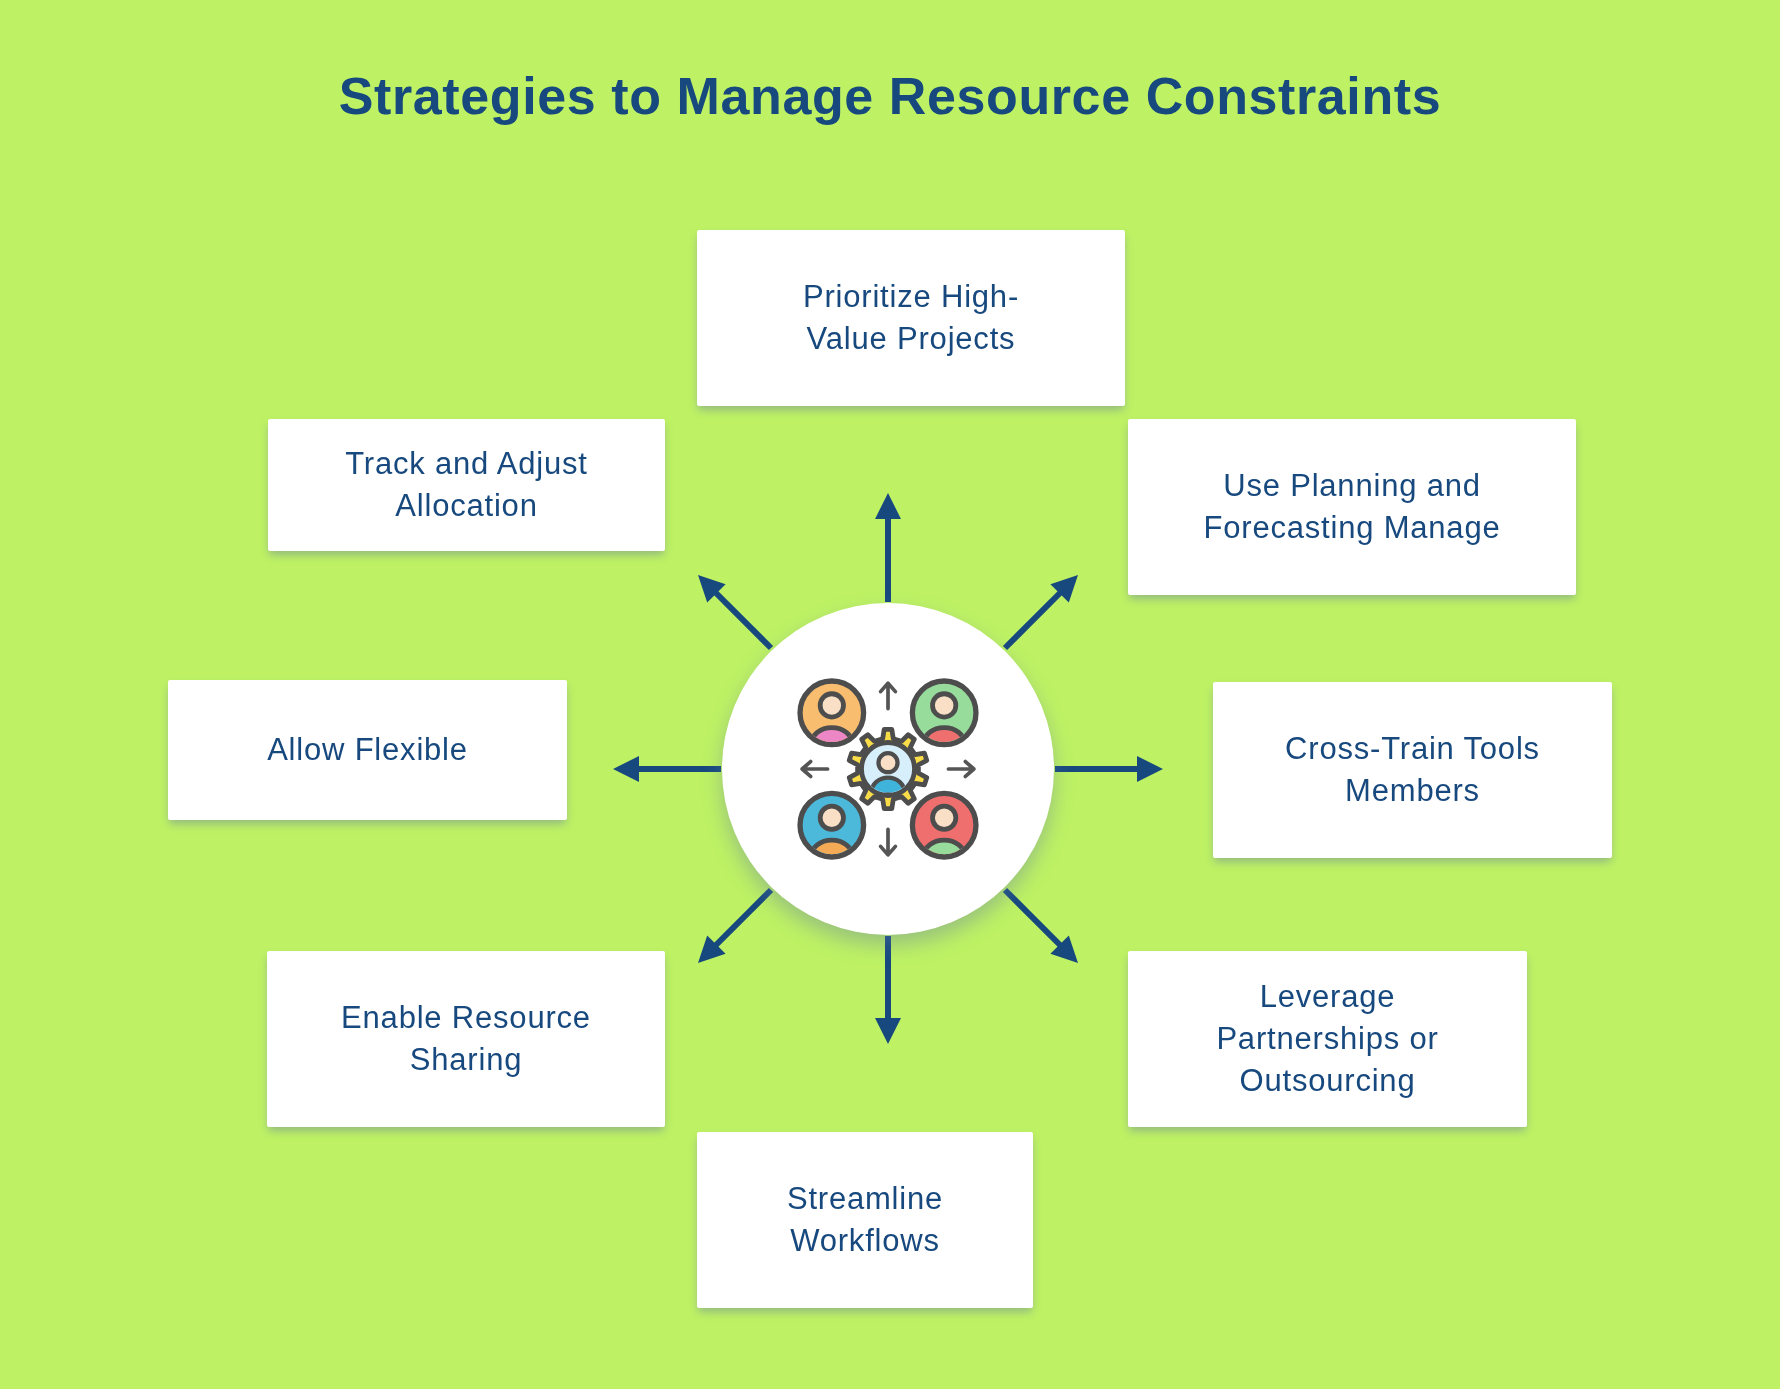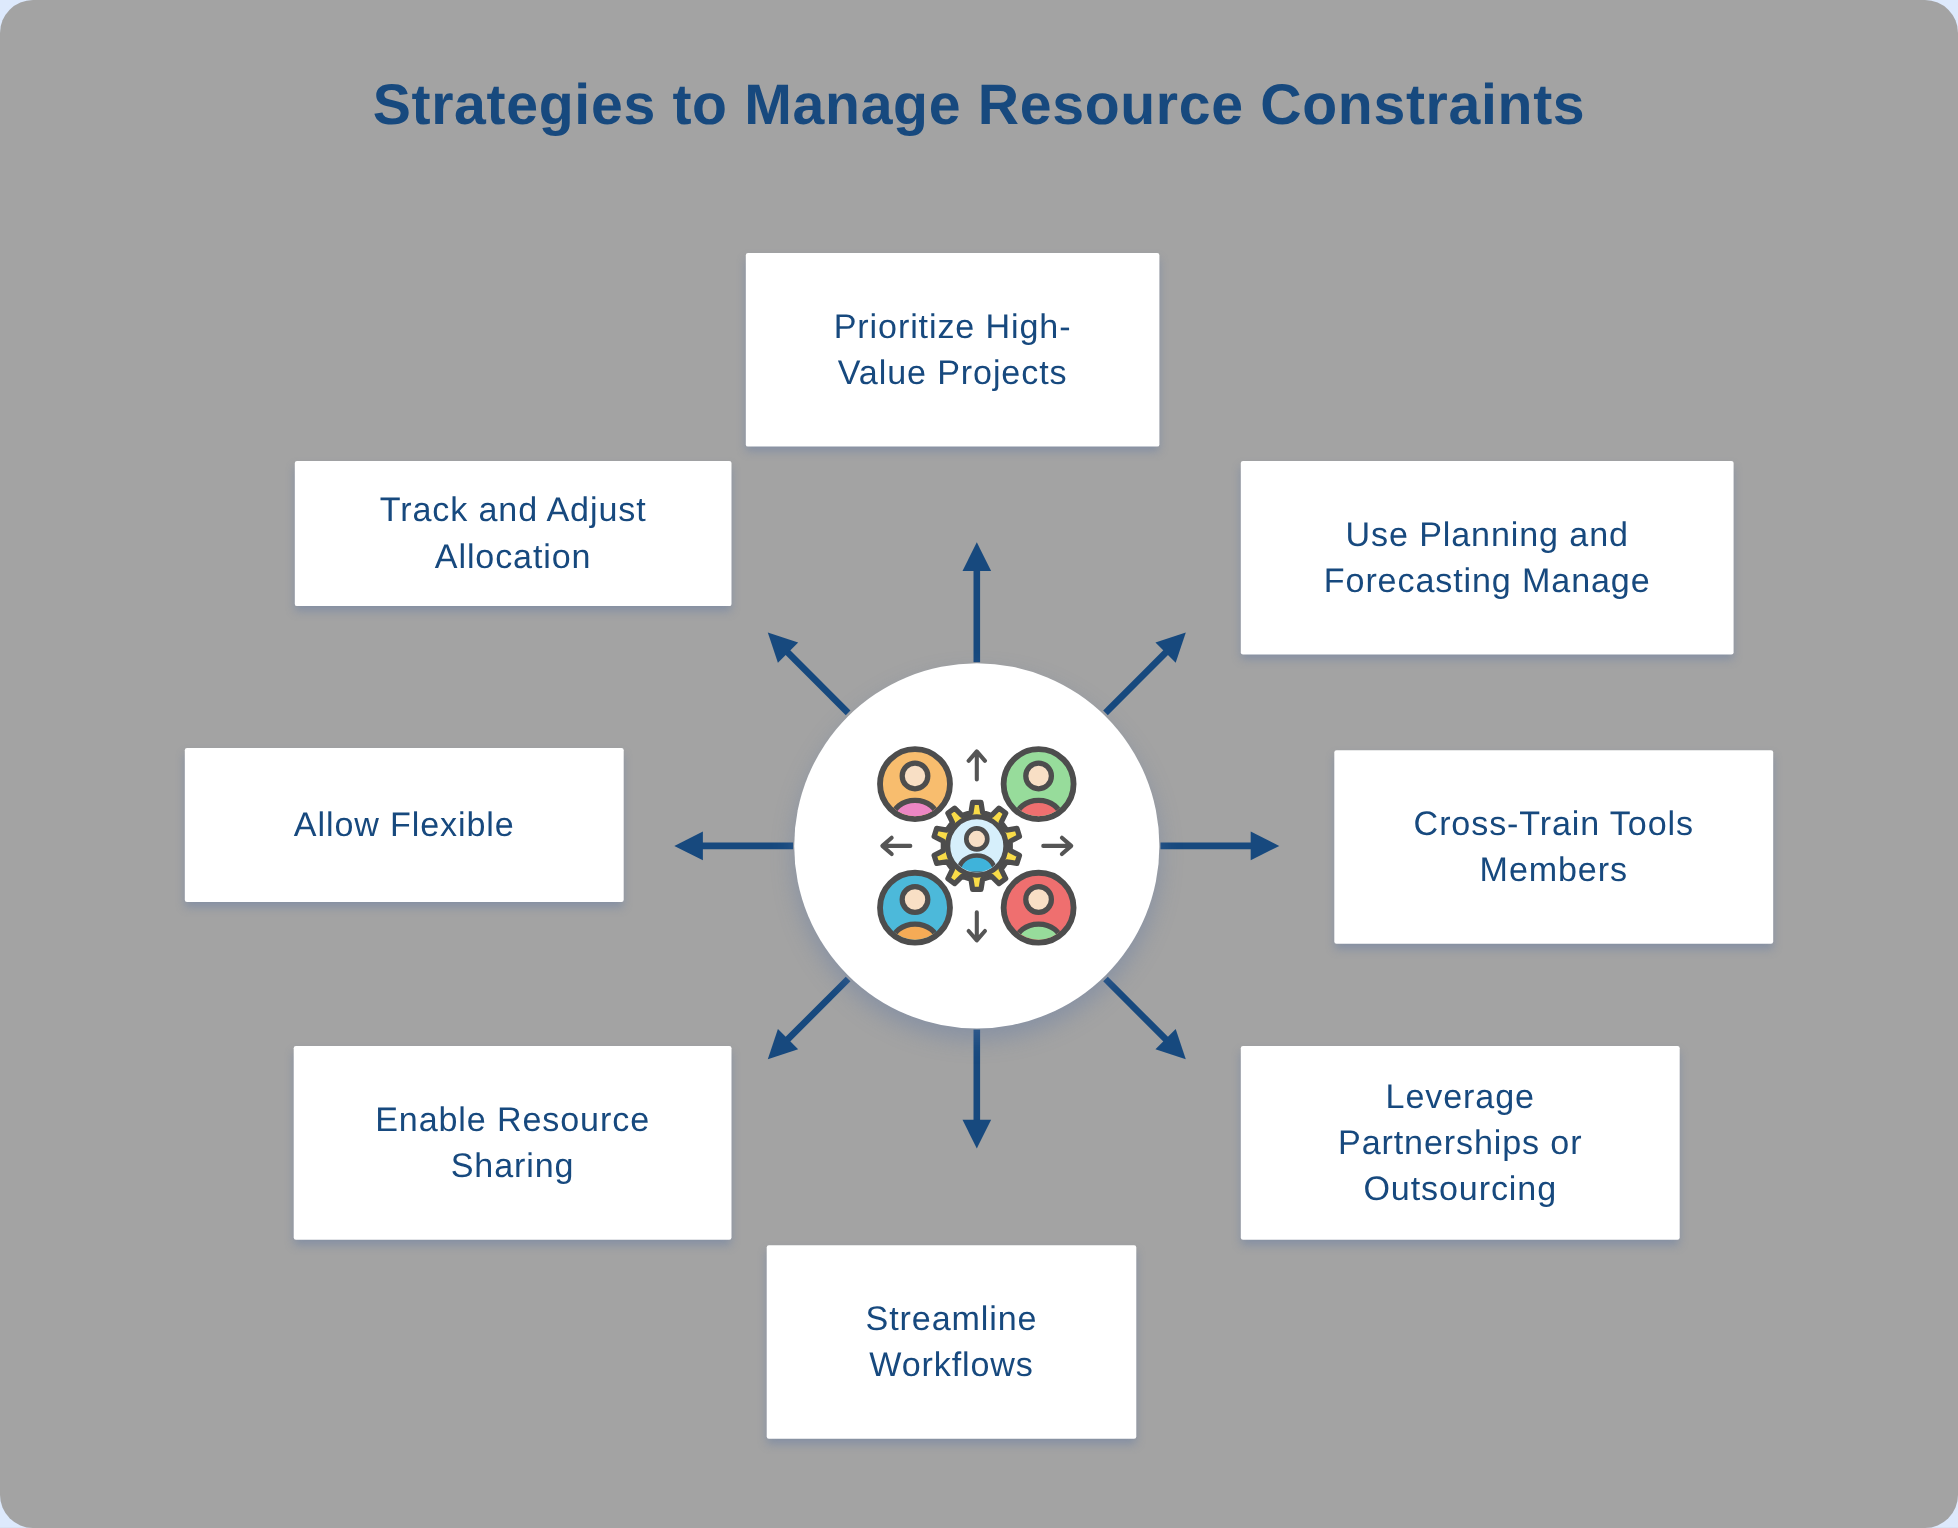--- a/index.html
+++ b/index.html
@@ -2,21 +2,21 @@
 <html><head>
 <meta charset="utf-8">
 <style>
   html,body{margin:0;padding:0;}
   body{
     width:1780px;height:1389px;
     background:#dde9fc;
     font-family:"Liberation Sans", sans-serif;
     overflow:hidden;
   }
-  .canvas{position:relative;width:1780px;height:1389px;background:#a3a3a3;border-radius:30px;}
+  .canvas{position:relative;width:1780px;height:1389px;background:#bef264;}
   .title{
     position:absolute;top:66px;left:0;width:100%;
     margin:0;text-align:center;
     font-size:52px;font-weight:700;letter-spacing:.6px;
     color:#17497e;
   }
   .arrows-layer{position:absolute;left:0;top:0;width:1780px;height:1389px;pointer-events:none;}
   .hub{
     position:absolute;left:722px;top:603px;width:332px;height:332px;
     background:#ffffff;border-radius:50%;
@@ -121,21 +121,21 @@
 
       <g>
         <path stroke="#4d4d4d" stroke-width="4.5" stroke-linejoin="round" fill="#f9dc48" d="M95.0 71.4 L96.4 62.7 L103.6 62.7 L105.0 71.4 L112.7 73.9 L112.7 73.9 L119.0 67.7 L124.8 71.9 L120.9 79.9 L125.6 86.4 L125.6 86.4 L134.4 85.0 L136.6 91.9 L128.7 96.0 L128.7 104.0 L128.7 104.0 L136.6 108.1 L134.4 115.0 L125.6 113.6 L120.9 120.1 L120.9 120.1 L124.8 128.1 L119.0 132.3 L112.7 126.1 L105.0 128.6 L105.0 128.6 L103.6 137.3 L96.4 137.3 L95.0 128.6 L87.3 126.1 L87.3 126.1 L81.0 132.3 L75.2 128.1 L79.1 120.1 L74.4 113.6 L74.4 113.6 L65.6 115.0 L63.4 108.1 L71.3 104.0 L71.3 96.0 L71.3 96.0 L63.4 91.9 L65.6 85.0 L74.4 86.4 L79.1 79.9 L79.1 79.9 L75.2 71.9 L81.0 67.7 L87.3 73.9 L95.0 71.4 Z"></path>
         <circle cx="100" cy="100" r="25" stroke="#4d4d4d" stroke-width="4.5" fill="#d6effb"></circle>
         <path d="M84,124 C84,103 116,103 116,124 Z" clip-path="url(#gclip)" stroke="#4d4d4d" stroke-width="4" fill="#3fb3da"></path>
         <circle cx="100" cy="94" r="9" stroke="#4d4d4d" stroke-width="4" fill="#f8dfc5"></circle>
       </g>
     </svg>
   </div>
 
-  <div class="card" style="left:678px;top:230px;width:376px;height:176px">
+  <div class="card" style="left:697px;top:230px;width:428px;height:176px">
     <div class="card-text">
       <div>Prioritize High-</div>
       <div>Value Projects</div>
     </div>
   </div>
 
   <div class="card" style="left:1128px;top:419px;width:448px;height:176px">
     <div class="card-text">
       <div>Use Planning and</div>
       <div>Forecasting Manage</div>

